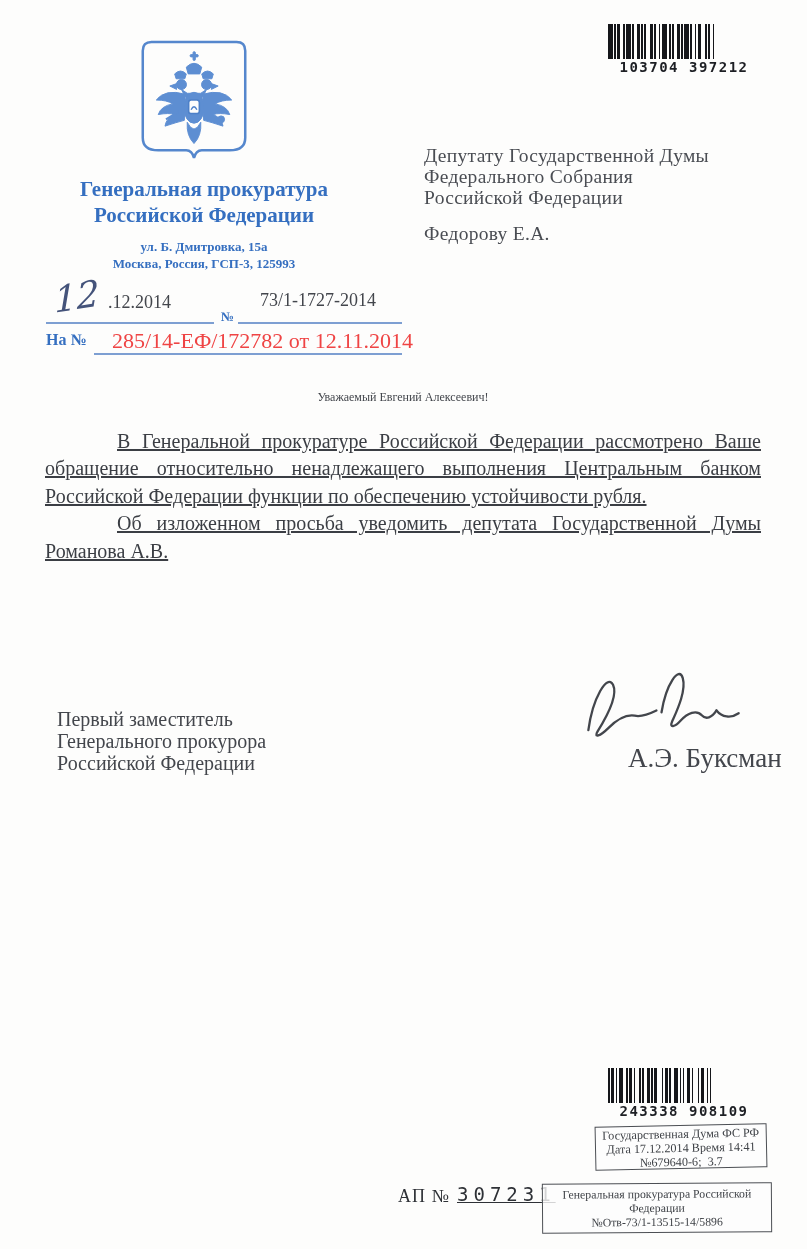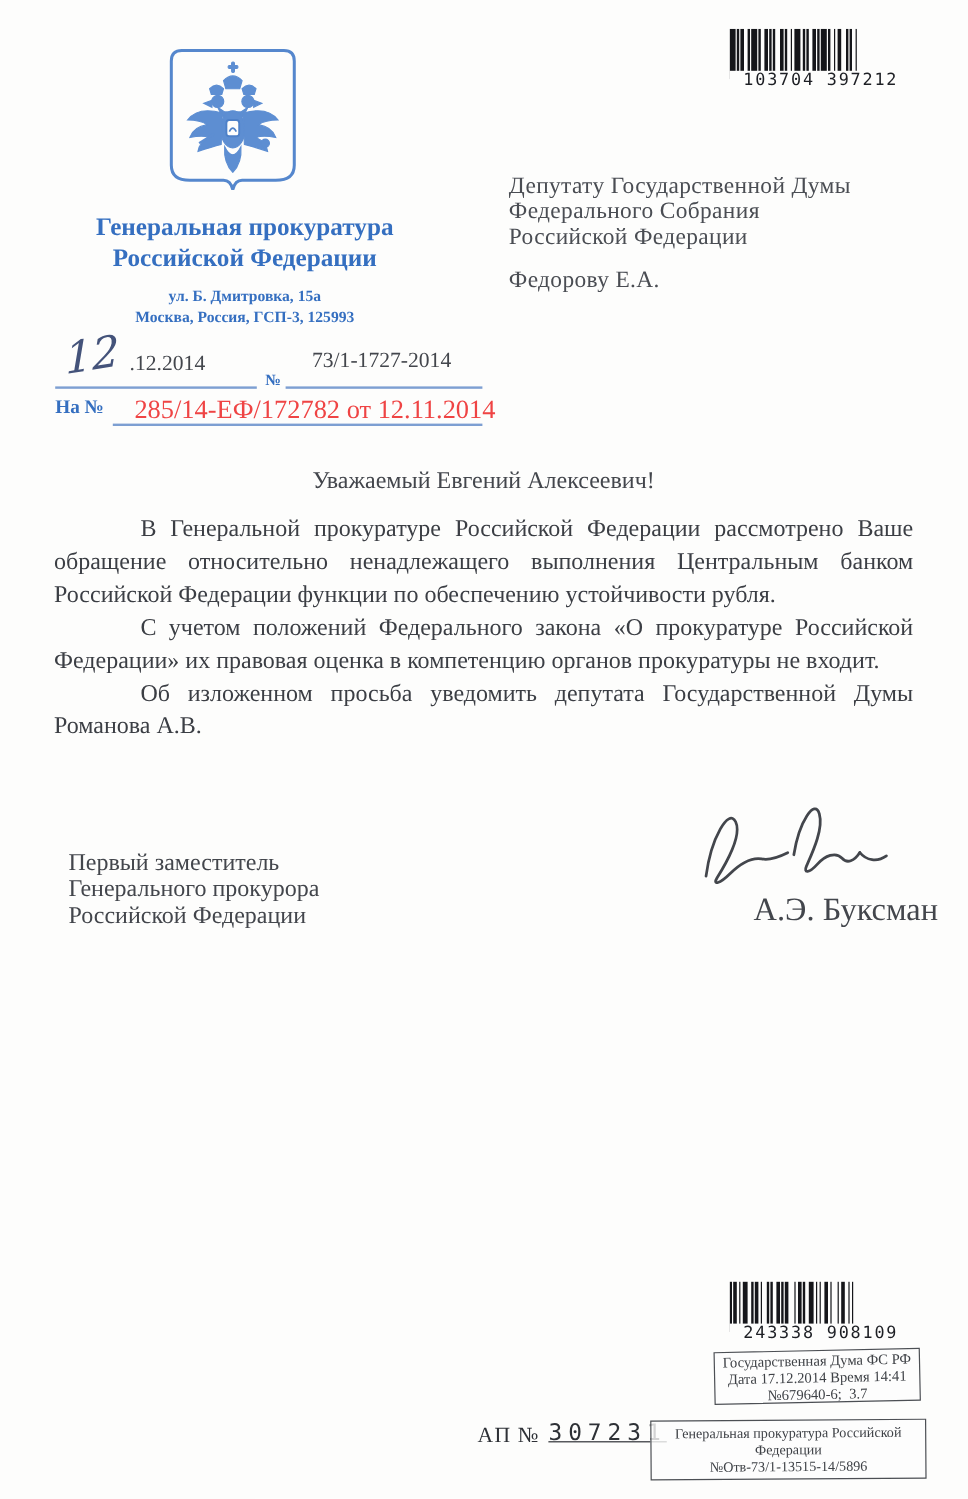--- a/index.html
+++ b/index.html
@@ -8,21 +8,21 @@
     width:807px;height:1249px;
     margin:0 auto;
     background:#fdfdfc;
     font-family:"Liberation Serif", serif;
     color:#3b3e44;
     overflow:hidden;
   }
   .abs{position:absolute;}
 
   
-  .barcode{width:152px;}
+  .barcode{width:152px;font-weight:bold;}
   .barcode-bars{position:relative;height:42px;white-space:nowrap;overflow:hidden;}
   .barcode-bars i{display:inline-block;height:100%;background:#15161a;vertical-align:top;}
   .barcode-digits{
     margin-top:-7px;position:relative;background:#fdfdfc;
     font-family:"DejaVu Sans Mono", monospace;
     font-size:14px;letter-spacing:1.5px;color:#1d1f24;text-align:center;
   }
   #barcode-top{left:608px;top:24px;}
   #barcode-bottom{left:608px;top:1068px;}
 
@@ -44,24 +44,24 @@
   #refline-2{left:238px;top:322px;width:164px;}
   #in-label{left:46px;top:331px;font-size:16px;font-weight:bold;color:#356fc0;}
   #in-number{left:112px;top:328px;font-size:22px;color:#ef4444;}
   #refline-3{left:94px;top:353px;width:308px;}
 
   
   #recipient{left:424px;top:145px;font-size:19.5px;line-height:21px;color:#4a4d53;letter-spacing:.3px;}
   #recipient-name{margin-top:15px;}
 
   
-  #salutation{left:45px;top:390px;width:716px;text-align:center;font-size:20px;color:#43464c;}
+  #salutation{left:45px;top:390px;width:716px;text-align:center;font-size:12px;color:#43464c;}
   #body-text{left:45px;top:428px;width:716px;font-size:20px;line-height:27.4px;
     text-align:justify;color:#3b3e44;}
-  #body-text p{margin:0;text-indent:72px;}
+  #body-text p{margin:0;text-indent:72px;text-decoration:underline;}
 
   
   #sig-title{left:57px;top:708px;font-size:20px;line-height:22px;color:#43464c;}
   #sig-scribble{left:575px;top:660px;width:185px;height:85px;}
   #sig-name{left:628px;top:743px;font-size:27px;color:#43464c;}
 
   
   .stamp{box-sizing:border-box;border:1.6px solid #4c4f54;color:#3f4247;
     text-align:center;background:rgba(253,253,252,.8);}
   #duma-stamp{left:595px;top:1125px;width:172px;height:44px;
@@ -129,21 +129,20 @@
   <div class="abs" id="recipient">
     <div>Депутату Государственной Думы</div>
     <div>Федерального Собрания</div>
     <div>Российской Федерации</div>
     <div id="recipient-name">Федорову Е.А.</div>
   </div>
 
   <div class="abs" id="salutation">Уважаемый Евгений Алексеевич!</div>
   <div class="abs" id="body-text">
     <p>В Генеральной прокуратуре Российской Федерации рассмотрено Ваше обращение относительно ненадлежащего выполнения Центральным банком Российской Федерации функции по обеспечению устойчивости рубля.</p>
-    <p>С учетом положений Федерального закона «О прокуратуре Российской Федерации» их правовая оценка в компетенцию органов прокуратуры не входит.</p>
     <p>Об изложенном просьба уведомить депутата Государственной Думы Романова А.В.</p>
   </div>
 
   <div class="abs" id="sig-title">
     <div>Первый заместитель</div>
     <div>Генерального прокурора</div>
     <div>Российской Федерации</div>
   </div>
   <svg class="abs" id="sig-scribble" viewBox="0 0 185 85">
     <g fill="none" stroke="#43464c" stroke-width="2.3" stroke-linecap="round" transform="rotate(-3 92 42)">

